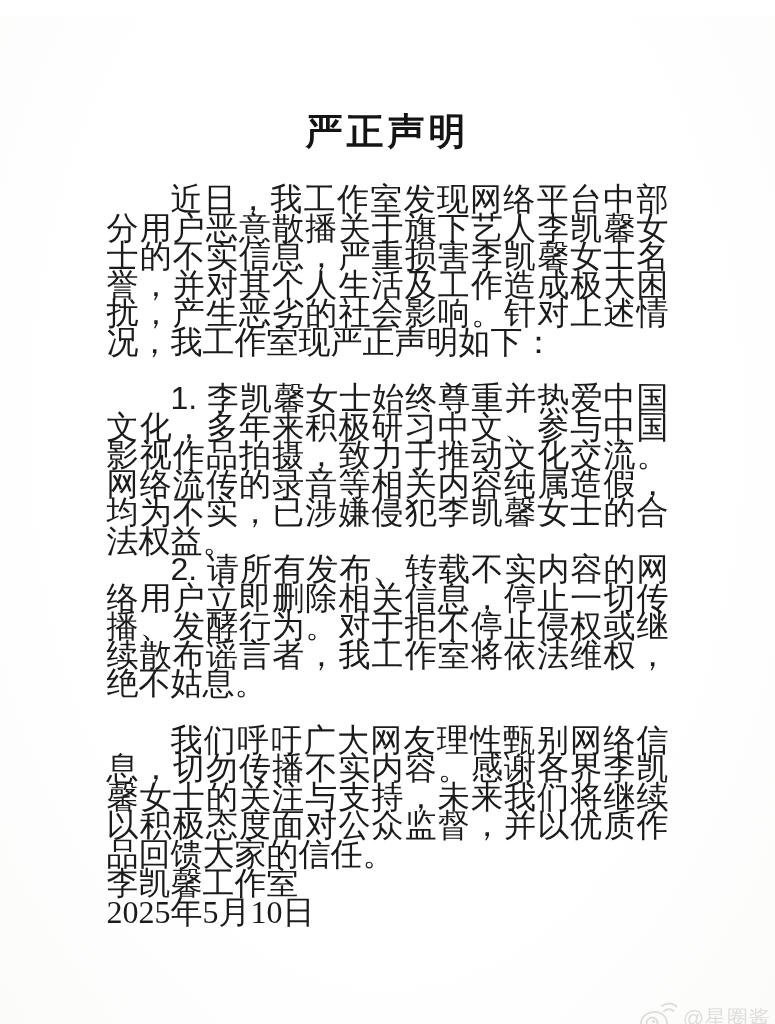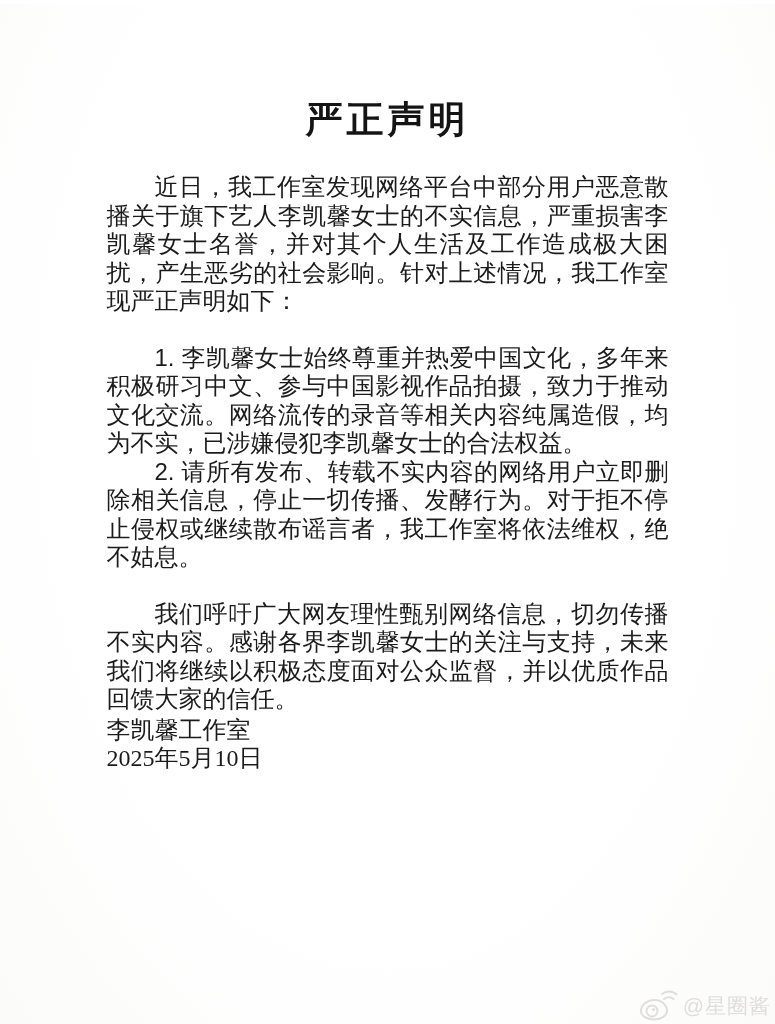--- a/index.html
+++ b/index.html
@@ -16,33 +16,33 @@
     width: 775px;
     height: 1024px;
     background: radial-gradient(ellipse at 50% 40%, #ffffff 60%, #fbfbfa 100%);
     font-family: "Liberation Sans", sans-serif;
     color: #1f1f1f;
   }
   .content {
     filter: blur(0.4px) contrast(1.02);
   }
   .title {
-    margin: 4px;
+    margin: 16px;
     padding-top: 94px;
     text-align: center;
     font-size: 37px;
     line-height: 44px;
     font-weight: bold;
     letter-spacing: 4px;
     color: #161616;
   }
   .body {
     width: 562px;
     margin: 31px auto 0 auto;
-    font-size: 24px;
+    font-size: 32px;
     line-height: 28.5px;
     text-align: justify;
     text-justify: inter-ideograph;
     color: #1d1d1d;
   }
   .para {
     margin: 0;
     text-indent: 2em;
   }
   .gap-top {

